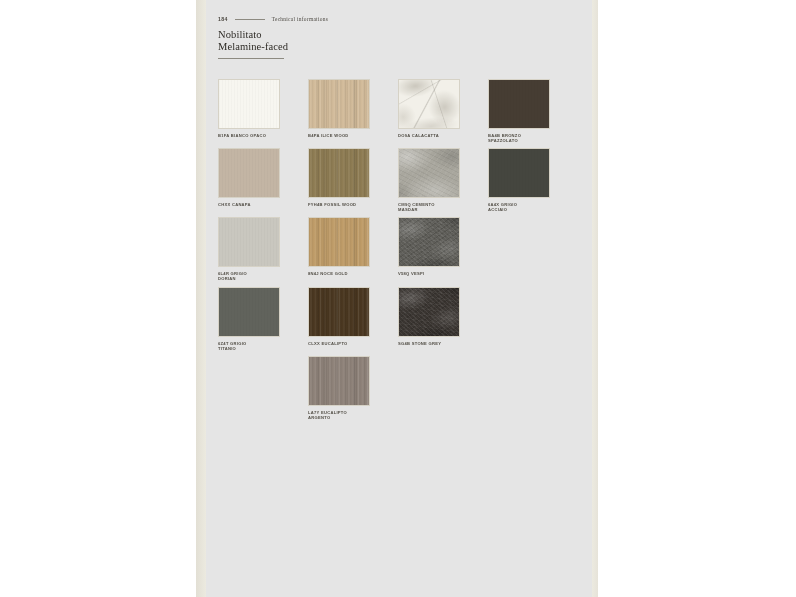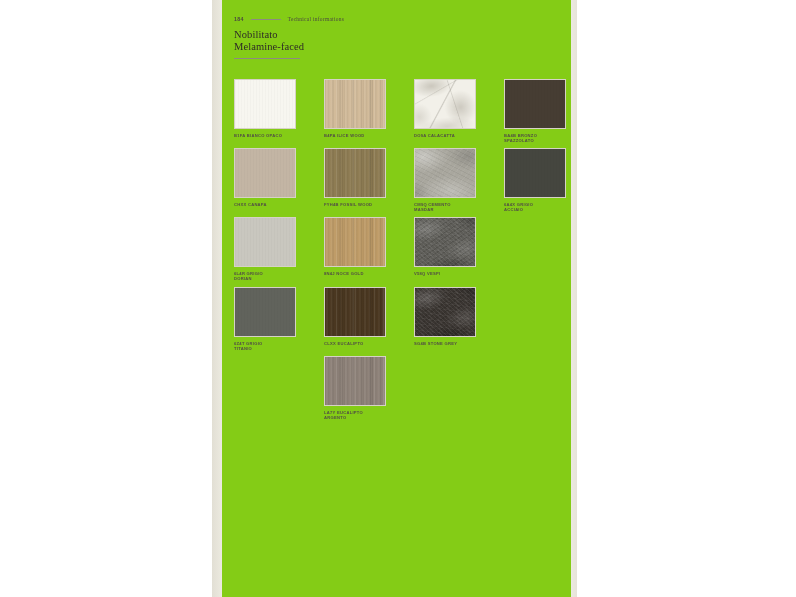--- a/index.html
+++ b/index.html
@@ -11,23 +11,22 @@
   }
   #page-wrap {
     position:absolute; left:0; top:0;
     width:796px; height:597px;
     background:#ffffff;
   }
   
   #sheet {
     position:absolute;
     left:196px; top:0px;
-    width:365px; height:597px;
-    background:#84cc16;
-    margin-left:16px;
+    width:402px; height:597px;
+    background:#e5e5e5;
   }
   
   #sheet:before {
     content:"";
     position:absolute; left:0; top:0; width:10px; height:100%;
     background:linear-gradient(to right,#e2dfd4,#eceae0);
     pointer-events:none;
   }
   #sheet:after {
     content:"";

